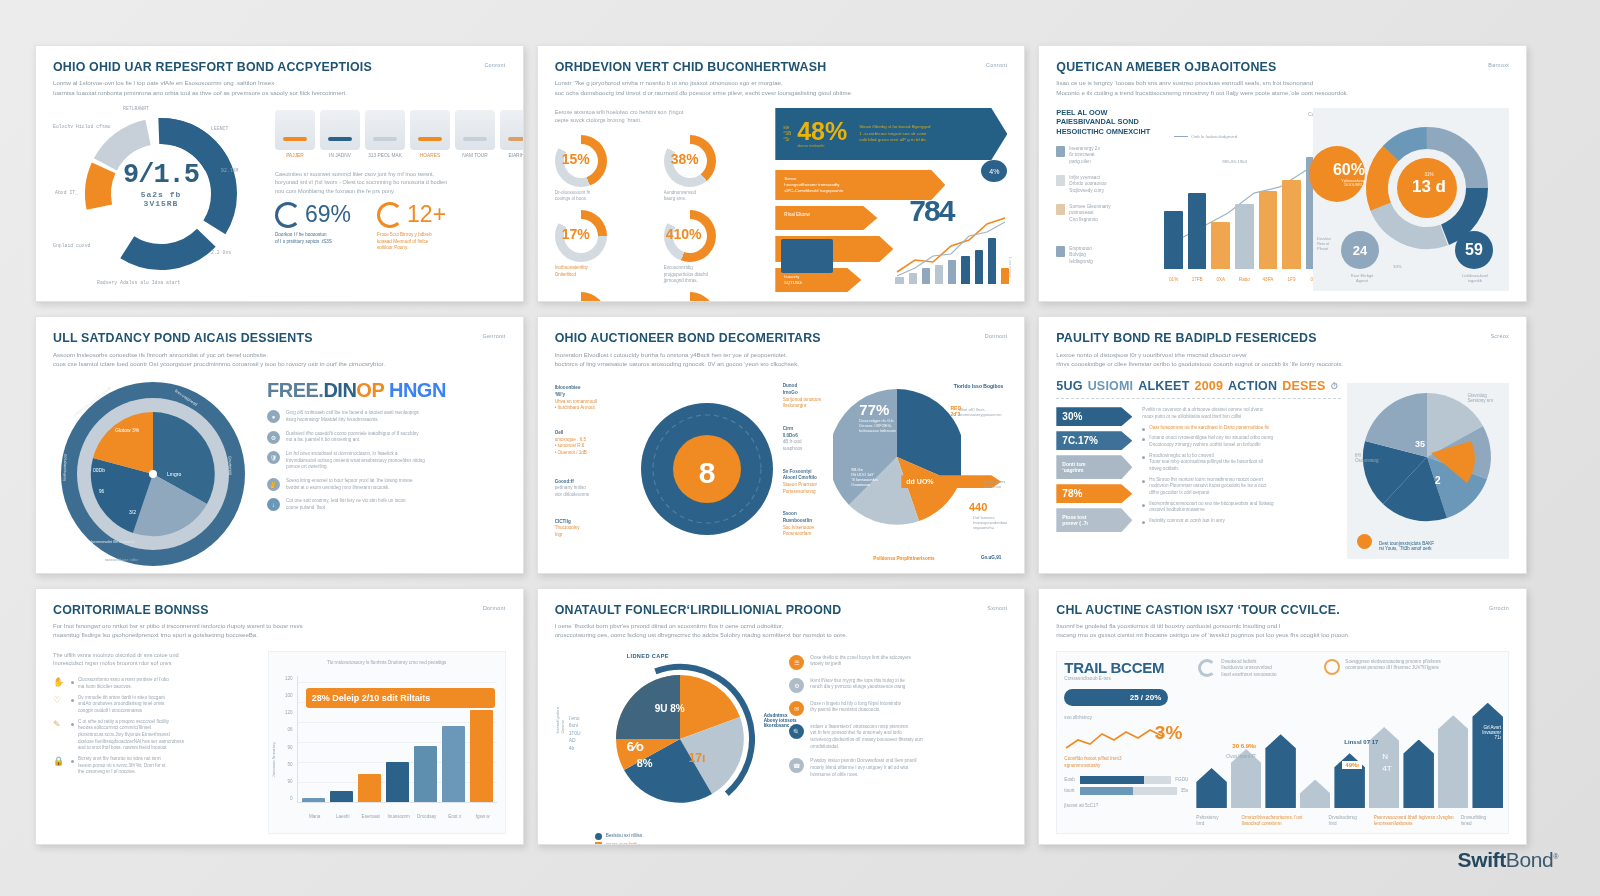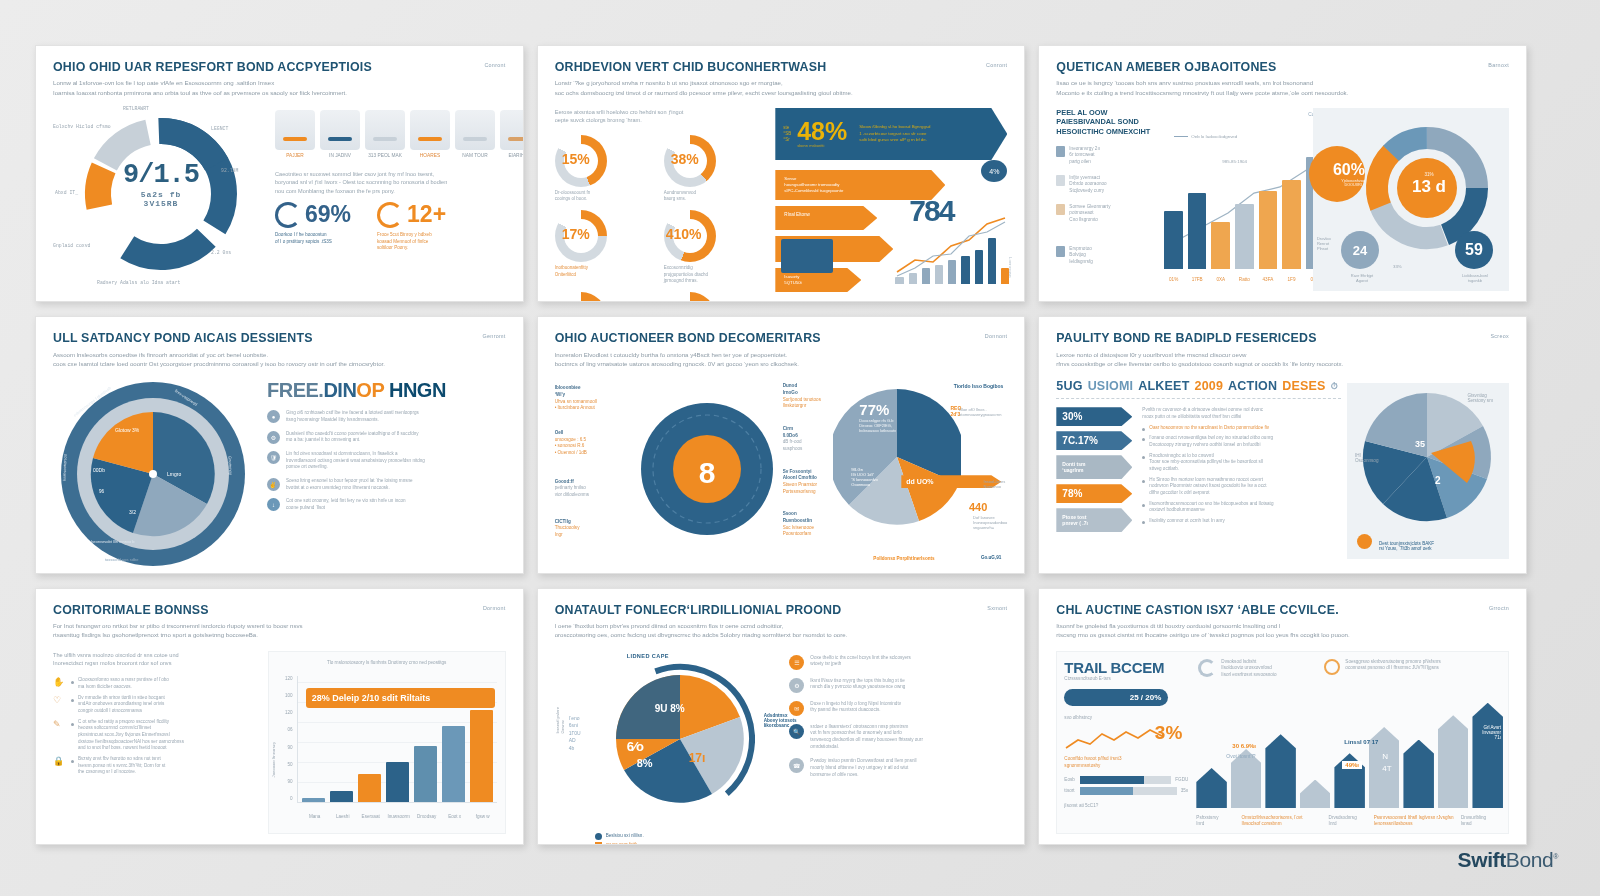--- a/index.html
+++ b/index.html
@@ -72,21 +72,21 @@
   .icon-row { display:flex; gap:5px; align-items:flex-end; }
   .icon-blob { width:40px; height:40px; border-radius:4px;
     background:linear-gradient(180deg,#eef1f4 0%, #dde3e9 100%); position:relative; }
   .icon-blob i { position:absolute; left:8px; right:8px; bottom:9px; height:4px; border-radius:2px; background:#ef8b22; display:block;}
   .icon-cap { font-size:4.8px; color:#e08a3c; text-align:center; margin-top:3px; width:40px;}
   .icon-cap.g { color:#8b99a4; }
 
   
   .kpi-row { display:flex; gap:26px; margin-top:6px; }
   .kpi { display:flex; align-items:center; gap:4px; }
-  .kpi-num { font-size:23px; font-weight:bold; }
+  .kpi-num { font-size:23px; font-weight:normal; }
   .kpi-num.b { color:#33628a; }
   .kpi-num.o { color:#ef8b22; }
   .ring { width:26px; height:26px; border-radius:50%; border:3px solid #33628a; border-right-color:transparent; }
   .ring.o { border-color:#ef8b22; border-right-color:transparent; }
 
   
   .gauge-grid { display:grid; grid-template-columns:repeat(2,1fr); gap:8px 6px; width:212px; }
   .gauge { position:relative; }
   .gauge-arc { width:52px; height:52px; border-radius:50%; position:relative;
      background: conic-gradient(#ef8b22 0deg 160deg, #d3dae0 160deg 300deg, transparent 300deg 360deg); }
@@ -462,21 +462,21 @@
         <div style="position:absolute;left:14px;top:20px;font-size:4px;color:#dfe7ee;transform:rotate(-38deg)">cvbrnmnsonpe l glcmtiosb</div>
         <div style="position:absolute;left:118px;top:16px;font-size:4px;color:#dfe7ee;transform:rotate(34deg)">flrev-vospnerjd</div>
         <div style="position:absolute;left:-4px;top:86px;font-size:4px;color:#dfe7ee;transform:rotate(-88deg)">Ivvmsoonorsoo</div>
         <div style="position:absolute;left:166px;top:84px;font-size:4px;color:#dfe7ee;transform:rotate(88deg)">Gnorernoy</div>
         <div style="position:absolute;left:36px;top:160px;font-size:4px;color:#dfe7ee">Isrorvsrvobt llln rnnnvo b</div>
         <div style="position:absolute;left:50px;top:178px;font-size:4px;color:#8fa8bd">toxsxorfd  ygs sdbe</div>
       </div>
 
       <div style="position:absolute;left:214px;right:0;top:0">
         <div style="font-size:20px;font-weight:bold;margin-bottom:8px;letter-spacing:-.5px">
-          <span style="color:#5d7f98">FREE.</span><span style="color:#2c6289">DIN</span><span style="color:#ef8b22">OP</span><span style="color:#0c4a6e"> HNGN</span>
+          <span style="color:#5d7f98">FREE.</span><span style="color:#2c6289">DIN</span><span style="color:#ef8b22">OP</span><span style="color:#3b82f6"> HNGN</span>
         </div>
         <div style="display:flex;gap:6px;margin-bottom:7px">
           <div class="circ-ico" style="background:#8fa8bd">●</div>
           <div class="tiny" style="white-space:pre-line">Ging oi6 rcnhtoaeb cstf lbe ine  faoend a Iototed  oastl rsenlooprgs
 ttsng hvonnsingr Moatdel litty  Ivsndmnsaonts.</div>
         </div>
         <div style="display:flex;gap:6px;margin-bottom:7px">
           <div class="circ-ico" style="background:#8fa8bd">⚙</div>
           <div class="tiny" style="white-space:pre-line">Duslsienl tfho  caoedd'ti  ccono  poorvtele  ioatolhigno of 8  succfdny
 mo a ba: juamtel it bo omnening ant.</div>
@@ -856,21 +856,21 @@
           <div class="tiny" style="white-space:pre-line">Pvwdoy  insluo  psnntin  Donvwstfosst  ond  lIem  pnsnll
 moorly  blsnd  ofttsnne  I  ovy  untgoey  ir  atl  od  wiut
 bonrsome  of  oItfe  noes.</div>
         </div>
       </div>
     </div>
   </div>
 
   <div class="card">
     <div class="card-head">
-      <div class="card-title">CHL AUCTINE CASTION ISX7 ‘ABLE CCVILCE.</div>
+      <div class="card-title">CHL AUCTINE CASTION ISX7 ‘TOUR CCVILCE.</div>
       <div class="card-sub" style="white-space:pre-line">Itsonnf  be  gnoleisd  fla  yooxtiurnos  dt  titl  bouxtry  oorduoisl  gorsoornlc  lnsolting  ond  l
 rtscsng  rmo  os  gsxsot  cisntst  mt  lhocatne  osiritgo  ure  of  ‘twsskci  pognnos  pot  loo  yeus  fhs  ocogkit  loo  puoon.</div>
       <div class="card-brand">Grroctn</div>
     </div>
     <div class="card-body">
       <div style="position:absolute;inset:0;background:#fafbfc;border:1px solid #eef1f3"></div>
 
       <div style="position:absolute;left:8px;top:8px;width:124px">
         <div style="font-size:15px;font-weight:bold;color:#2c6289;letter-spacing:-.3px">TRAIL BCCEM</div>
         <div class="tiny" style="margin-bottom:7px">Ctzssssncltsoub  E-tsrs</div>

